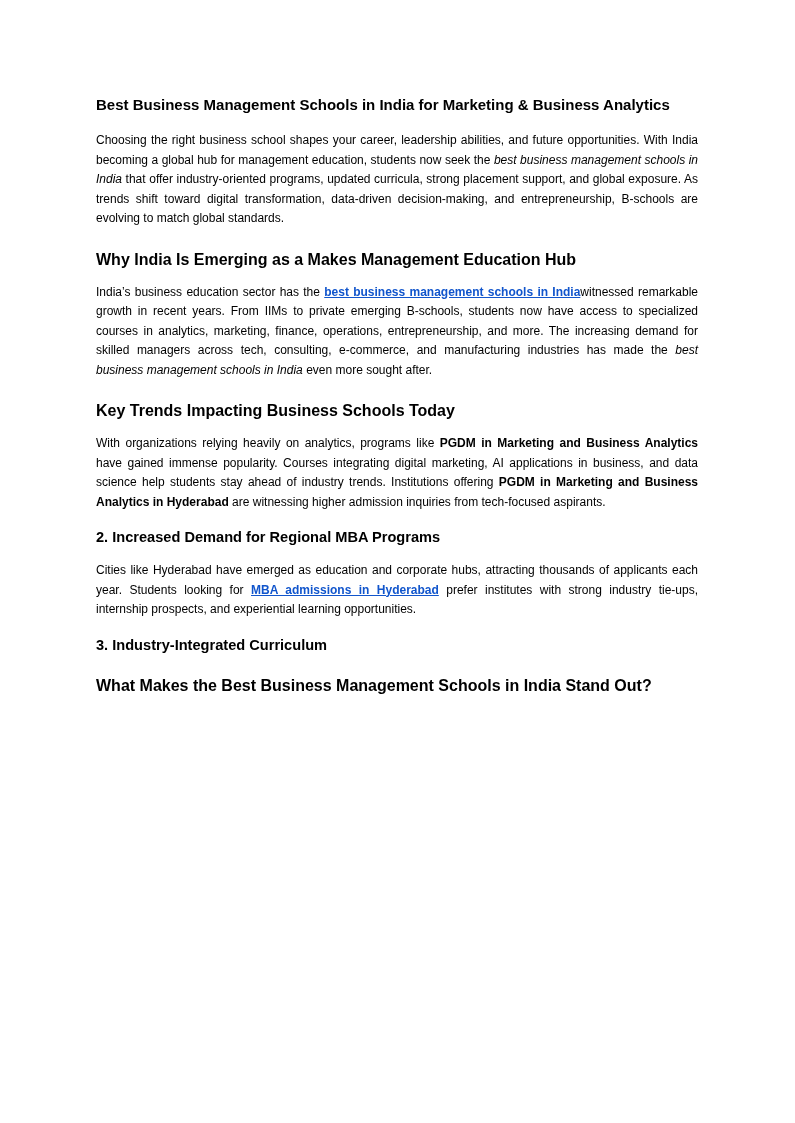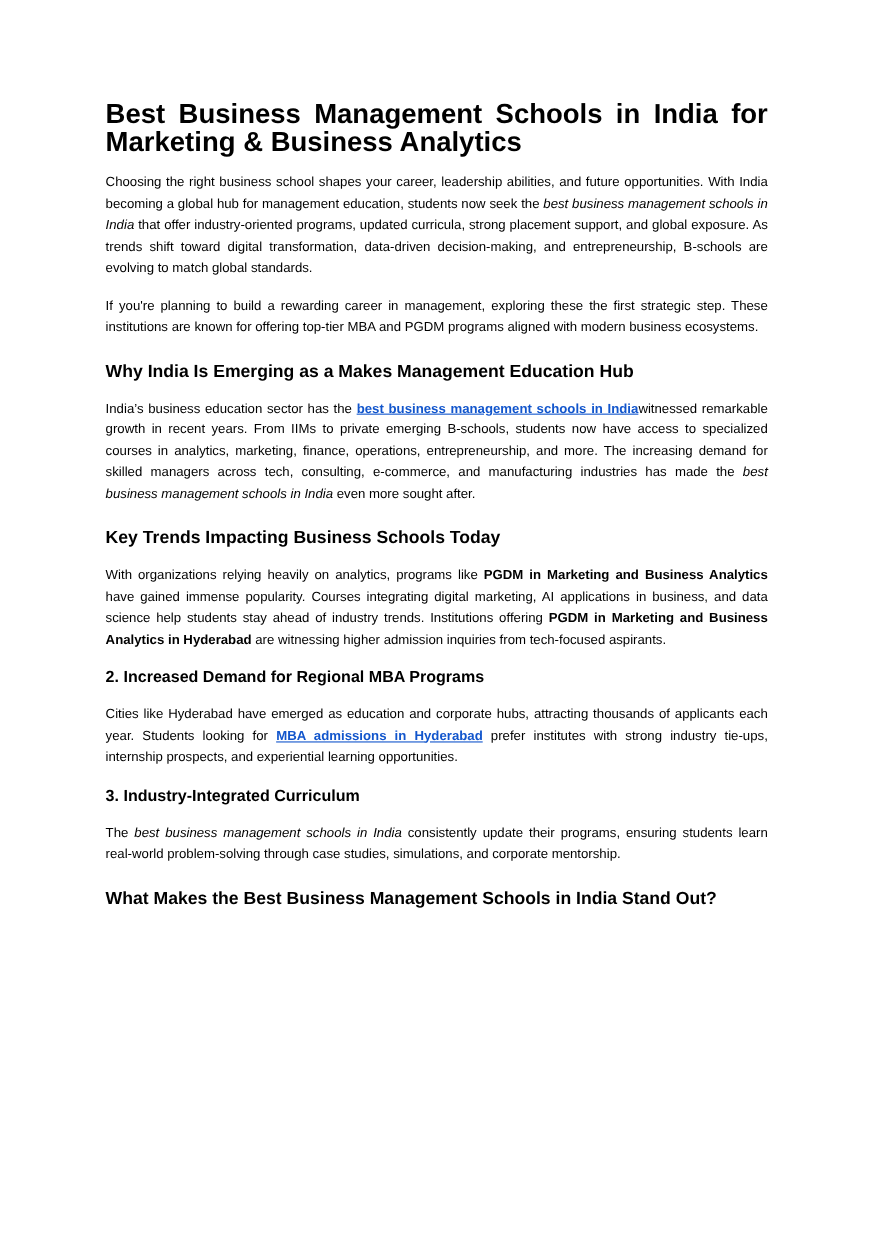--- a/index.html
+++ b/index.html
@@ -2,21 +2,21 @@
 <html><head>
   <meta charset="utf-8">
   <style>
     html, body { margin: 0; padding: 0; background: #ffffff; }
     body { width: 795px; height: 1123px; overflow: hidden; position: relative; }
     .page {
       position: absolute; left: 96px; top: 92px; width: 602px;
       font-family: "Liberation Sans", sans-serif; color: #000000;
     }
     .doc-title {
-      font-size: 25px; font-weight: bold; line-height: 25px;
+      font-size: 15px; font-weight: bold; line-height: 25px;
       text-align: justify; margin: 0 0 14px 0;
     }
     p.body {
       font-size: 12px; line-height: 19.5px; text-align: justify;
       margin: 0 0 15px 0;
     }
     h2.sec {
       font-size: 16px; font-weight: bold; line-height: 22px; margin: 20px 0 12px 0;
     }
     h3.sub {
@@ -28,31 +28,29 @@
   </style>
 </head>
 <body>
 
 <div class="page">
 
   <h1 class="doc-title">Best Business Management Schools in India for Marketing &amp; Business Analytics</h1>
 
   <p class="body"><span>Choosing the right business school shapes your career, leadership abilities, and future opportunities. With India becoming a global hub for management education, students now seek the </span><em>best business management schools in India</em><span> that offer industry-oriented programs, updated curricula, strong placement support, and global exposure. As trends shift toward digital transformation, data-driven decision-making, and entrepreneurship, B-schools are evolving to match global standards.</span></p>
 
-  <p class="body">If you're planning to build a rewarding career in management, exploring these the first strategic step. These institutions are known for offering top-tier MBA and PGDM programs aligned with modern business ecosystems.</p>
 
   <h2 class="sec">Why India Is Emerging as a Makes Management Education Hub</h2>
 
   <p class="body"><span>India’s business education sector has the </span><a class="link" href="#">best business management schools in India</a><span>witnessed remarkable growth in recent years. From IIMs to private emerging B-schools, students now have access to specialized courses in analytics, marketing, finance, operations, entrepreneurship, and more. The increasing demand for skilled managers across tech, consulting, e-commerce, and manufacturing industries has made the </span><em>best business management schools in India</em><span> even more sought after.</span></p>
 
   <h2 class="sec">Key Trends Impacting Business Schools Today</h2>
 
   <p class="body"><span>With organizations relying heavily on analytics, programs like </span><strong>PGDM in Marketing and Business Analytics</strong><span> have gained immense popularity. Courses integrating digital marketing, AI applications in business, and data science help students stay ahead of industry trends. Institutions offering </span><strong>PGDM in Marketing and Business Analytics in Hyderabad</strong><span> are witnessing higher admission inquiries from tech-focused aspirants.</span></p>
 
   <h3 class="sub">2. Increased Demand for Regional MBA Programs</h3>
   <p class="body"><span>Cities like Hyderabad have emerged as education and corporate hubs, attracting thousands of applicants each year. Students looking for </span><a class="link" href="#">MBA admissions in Hyderabad</a><span> prefer institutes with strong industry tie-ups, internship prospects, and experiential learning opportunities.</span></p>
 
   <h3 class="sub">3. Industry-Integrated Curriculum</h3>
-  <p class="body"><span>The </span><em>best business management schools in India</em><span> consistently update their programs, ensuring students learn real-world problem-solving through case studies, simulations, and corporate mentorship.</span></p>
 
   <h2 class="sec">What Makes the Best Business Management Schools in India Stand Out?</h2>
 
 </div>
 
 </body></html>

